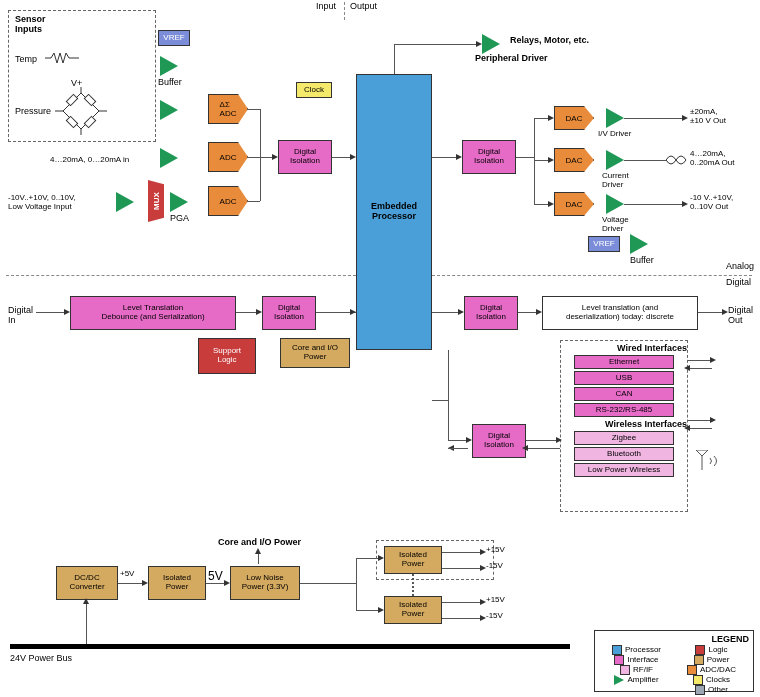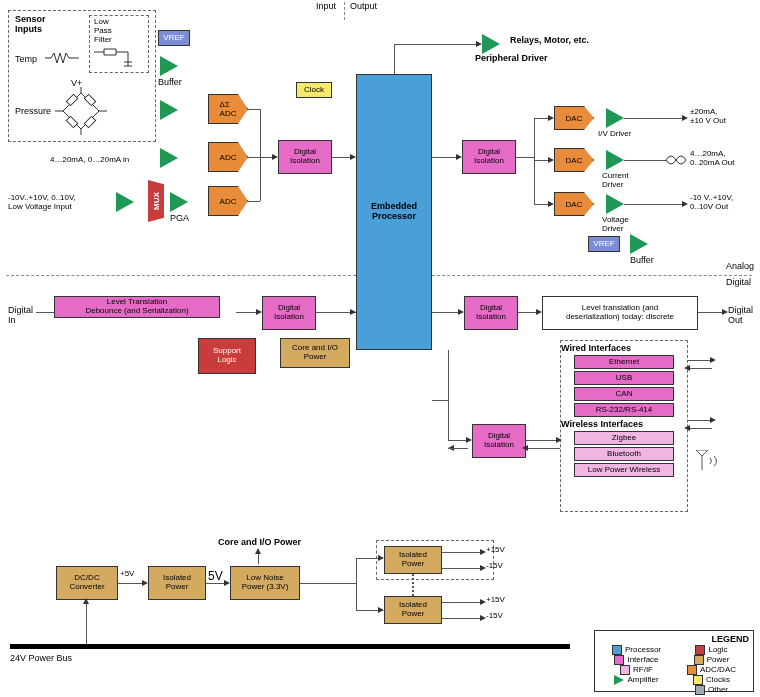--- a/index.html
+++ b/index.html
@@ -21,21 +21,21 @@
   .pent-shape{width:100%;height:100%;background:#e88b3a;clip-path:polygon(0 0,75% 0,100% 50%,75% 100%,0 100%);border:1px solid #333;display:flex;align-items:center;justify-content:center}
   .mux-shape{width:100%;height:100%;background:#c83c3c;color:#fff;clip-path:polygon(0 10%,100% 0,100% 100%,0 90%);display:flex;align-items:center;justify-content:center;font-weight:bold;writing-mode:vertical-rl;transform:rotate(180deg)}
   .dashed-box{position:absolute;border:1px dashed #666}
   .line-h{position:absolute;height:1px;background:#555}
   .line-v{position:absolute;width:1px;background:#555}
   .dash-h{position:absolute;height:0;border-top:1px dashed #888}
   .dash-v{position:absolute;width:0;border-left:1px dashed #888}
   .arrow-r{position:absolute;width:0;height:0;border-top:3px solid transparent;border-bottom:3px solid transparent;border-left:6px solid #333}
   .arrow-l{position:absolute;width:0;height:0;border-top:3px solid transparent;border-bottom:3px solid transparent;border-right:6px solid #333}
   .arrow-u{position:absolute;width:0;height:0;border-left:3px solid transparent;border-right:3px solid transparent;border-bottom:6px solid #333}
-  .section-hdr{font-weight:bold;font-size:9px;text-align:left}
+  .section-hdr{font-weight:bold;font-size:9px;text-align:right}
   .legend-sq{display:inline-block;width:10px;height:10px;border:1px solid #333;margin-right:3px;vertical-align:middle}
   .wired-box .blk{position:static;width:100px;margin:2px auto;font-size:8px}
   .power-bus{position:absolute;height:5px;background:#000}
   .ant{position:absolute}
 </style>
 </head>
 <body>
 
 <div class="label" style="left:316px;top:2px">Input</div>
 <div class="label" style="left:350px;top:2px">Output</div>
@@ -43,28 +43,20 @@
 
 <div class="dashed-box" style="left:8px;top:10px;width:148px;height:132px">
   <div class="label lbl-bold" style="left:6px;top:4px;white-space:pre">Sensor
 Inputs</div>
   <div class="label" style="left:6px;top:44px">Temp</div>
 
   <svg style="position:absolute;left:36px;top:38px" width="36" height="18">
       <path d="M0 9 h6 l3 -5 l3 10 l3 -10 l3 10 l3 -10 l3 5 h10" stroke="#333" fill="none"></path>
     </svg>
 
-  <div class="dashed-box" style="left:80px;top:4px;width:60px;height:58px">
-    <div class="label" style="left:4px;top:2px;white-space:pre;font-size:8px">Low
-Pass
-Filter</div>
-    <svg style="position:absolute;left:4px;top:30px" width="52" height="24">
-      <path d="M0 6 h10 M10 3 h12 v6 h-12 z M22 6 h12 M34 6 v14 M30 16 h8 M30 20 h8" stroke="#333" fill="none"></path>
-    </svg>
-  </div>
   <div class="label" style="left:6px;top:96px">Pressure</div>
   <div class="label" style="left:62px;top:68px">V+</div>
 
   <svg style="position:absolute;left:44px;top:76px" width="56" height="50">
     <path d="M28 0 v6 M28 6 l-18 18 l18 18 l18 -18 z M10 24 h-8 M46 24 h8 M28 42 v6" stroke="#333" fill="none"></path>
     <rect x="14" y="10" width="10" height="6" transform="rotate(-45 19 13)" fill="#fff" stroke="#333"></rect>
     <rect x="32" y="10" width="10" height="6" transform="rotate(45 37 13)" fill="#fff" stroke="#333"></rect>
     <rect x="14" y="32" width="10" height="6" transform="rotate(45 19 35)" fill="#fff" stroke="#333"></rect>
     <rect x="32" y="32" width="10" height="6" transform="rotate(-45 37 35)" fill="#fff" stroke="#333"></rect>
   </svg>
@@ -183,21 +175,21 @@
 <div class="label" style="left:726px;top:278px">Digital</div>
 
 <div class="label" style="left:50px;top:156px;font-size:8px">4…20mA, 0…20mA in</div>
 <div class="label" style="left:8px;top:194px;white-space:pre;font-size:8px">-10V..+10V, 0..10V,
 Low Voltage Input</div>
 
 <div class="label" style="left:8px;top:306px;white-space:pre">Digital
 In</div>
 <div class="line-h" style="left:36px;top:312px;width:30px"></div>
 <div class="arrow-r" style="left:64px;top:309px"></div>
-<div class="blk interface" style="left:54px;top:296px;width:166px;height:22px;font-size:8px">
+<div class="blk interface" style="left:70px;top:296px;width:166px;height:34px;font-size:8px">
     <span style="white-space:pre">Level Translation
 Debounce (and Serialization)</span>
   </div>
 <div class="line-h" style="left:236px;top:312px;width:22px"></div>
 <div class="arrow-r" style="left:256px;top:309px"></div>
 <div class="blk interface" style="left:262px;top:296px;width:54px;height:34px;font-size:8px">
     <span style="white-space:pre">Digital
 Isolation</span>
   </div>
 <div class="line-h" style="left:316px;top:312px;width:40px"></div>
@@ -238,21 +230,21 @@
 <div class="blk interface" style="left:472px;top:424px;width:54px;height:34px;font-size:8px">
     <span style="white-space:pre">Digital
 Isolation</span>
   </div>
 
 <div class="dashed-box wired-box" style="left:560px;top:340px;width:128px;height:172px;padding-top:2px;text-align:center">
   <div class="section-hdr">Wired Interfaces</div>
   <div class="blk interface" style="height:14px">Ethernet</div>
   <div class="blk interface" style="height:14px">USB</div>
   <div class="blk interface" style="height:14px">CAN</div>
-  <div class="blk interface" style="height:14px">RS-232/RS-414</div>
+  <div class="blk interface" style="height:14px">RS-232/RS-485</div>
   <div class="section-hdr" style="">Wireless Interfaces</div>
   <div class="blk interface" style="height:14px;background:#f0b5e0">Zigbee</div>
   <div class="blk interface" style="height:14px;background:#f0b5e0">Bluetooth</div>
   <div class="blk interface" style="height:14px;background:#f0b5e0">Low Power Wireless</div>
 </div>
 <div class="line-h" style="left:526px;top:440px;width:34px"></div>
 <div class="arrow-r" style="left:556px;top:437px"></div>
 <div class="line-h" style="left:526px;top:448px;width:34px"></div>
 <div class="arrow-l" style="left:522px;top:445px"></div>
 

